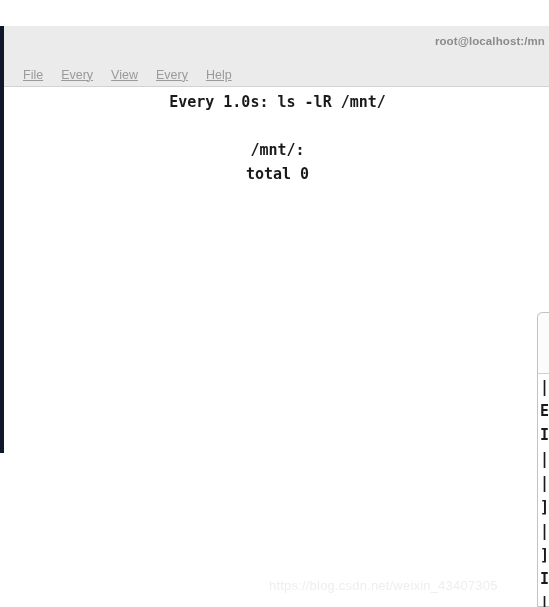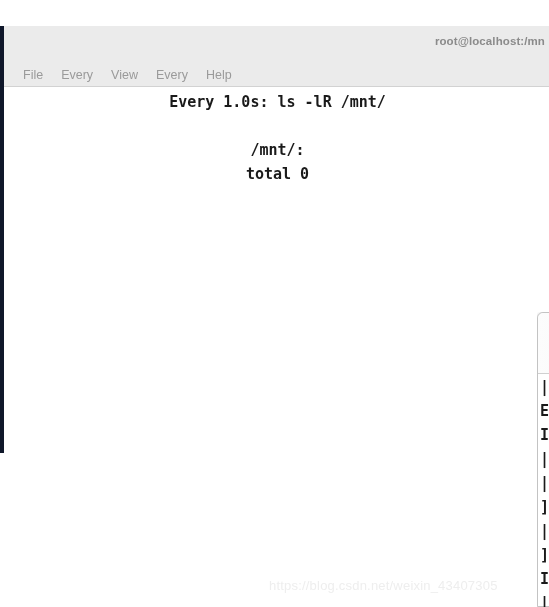--- a/index.html
+++ b/index.html
@@ -62,20 +62,21 @@
     align-items: center;
     padding-left: 10px;
   }
   .menu-item {
     font-size: 12.5px;
     color: #9a9a9a;
     padding: 0 9px;
     line-height: 22px;
     white-space: nowrap;
     cursor: default;
+    text-decoration: underline;
   }
 
   #terminal-body {
     position: absolute;
     left: 0;
     top: 62px;
     right: 0;
     bottom: 0;
     background: #ffffff;
     padding: 2px 0 0 2px;

